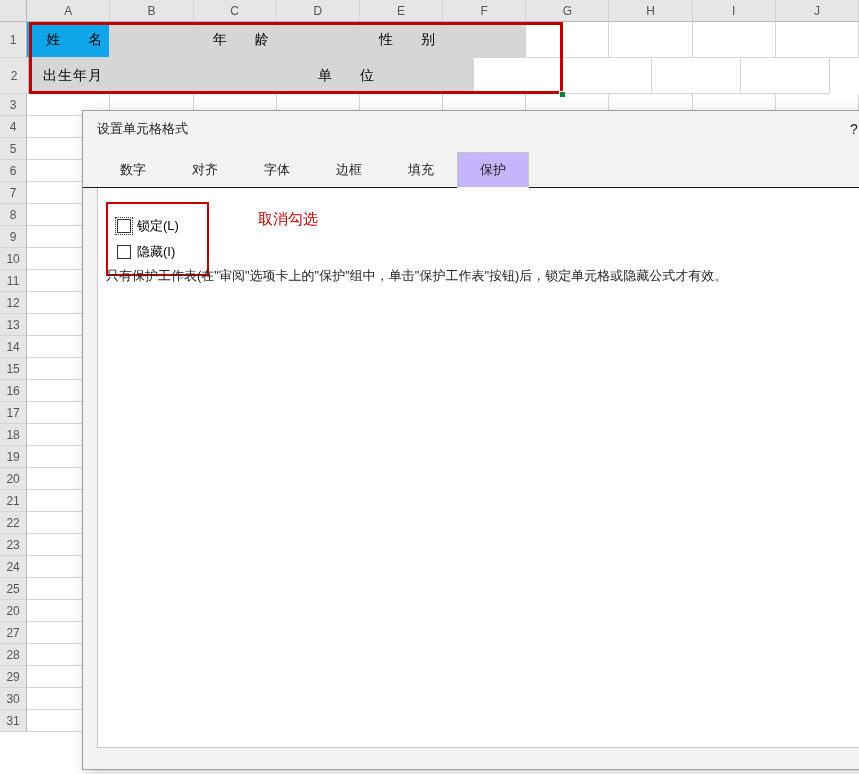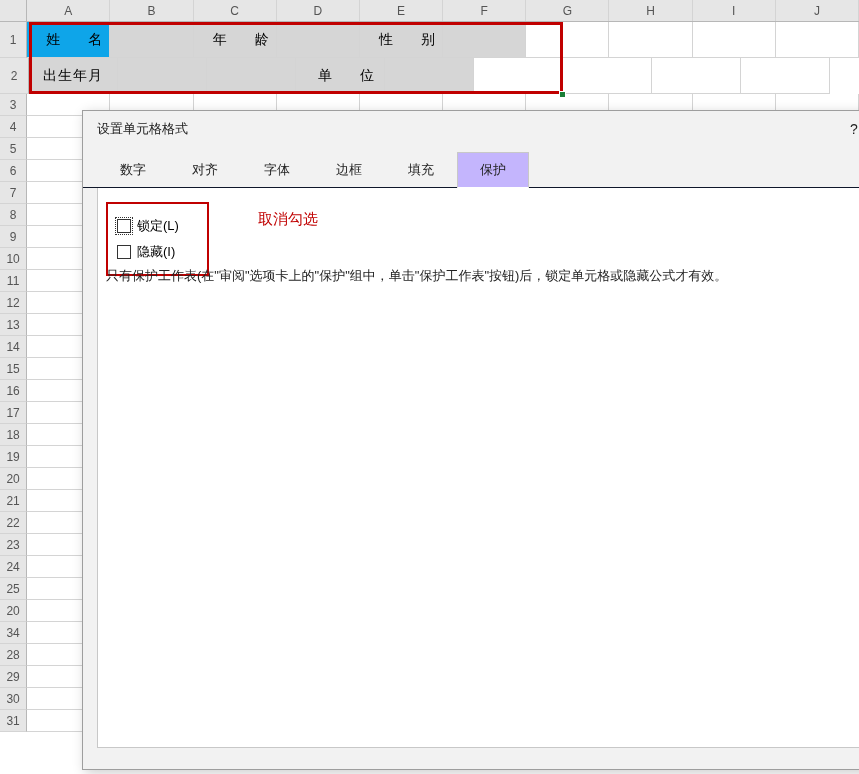--- a/index.html
+++ b/index.html
@@ -539,21 +539,21 @@
         <div class="cell"></div>
         <div class="cell"></div>
         <div class="cell"></div>
         <div class="cell"></div>
         <div class="cell"></div>
         <div class="cell"></div>
         <div class="cell"></div>
         <div class="cell"></div>
       </div>
     <div class="row">
-        <div class="row-header">34</div>
+        <div class="row-header">27</div>
         <div class="cell"></div>
         <div class="cell"></div>
         <div class="cell"></div>
         <div class="cell"></div>
         <div class="cell"></div>
         <div class="cell"></div>
         <div class="cell"></div>
         <div class="cell"></div>
         <div class="cell"></div>
         <div class="cell"></div>

